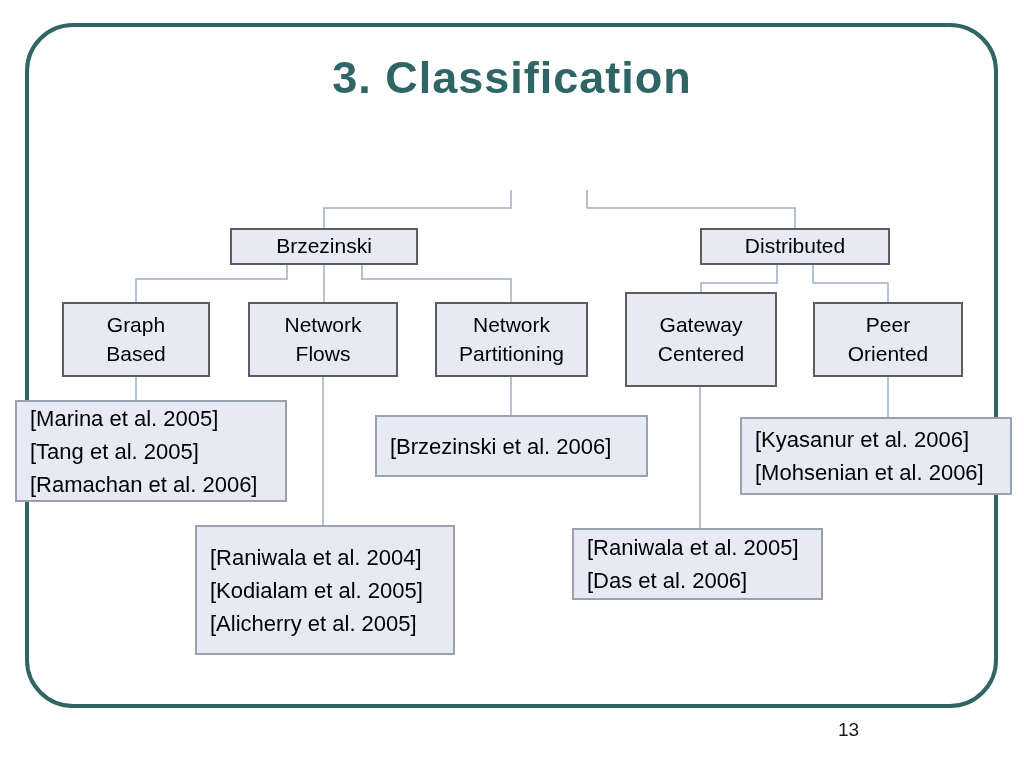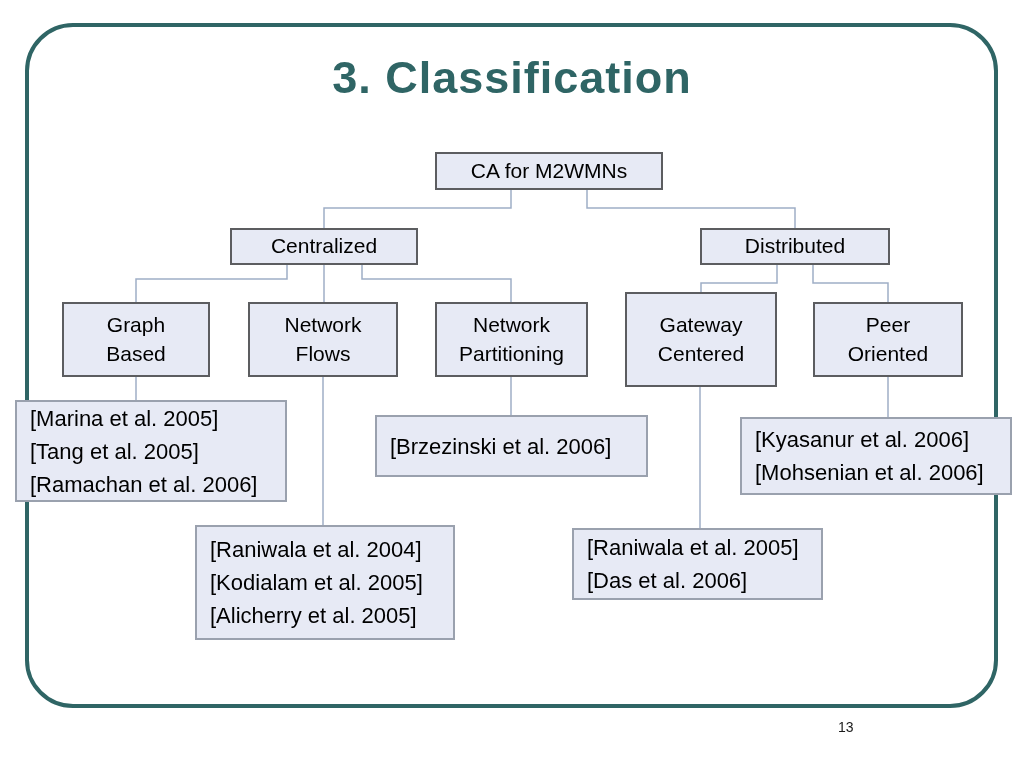--- a/index.html
+++ b/index.html
@@ -69,21 +69,21 @@
     justify-content: flex-start;
     text-align: left;
     padding-left: 13px;
     font-size: 22px;
     line-height: 1.5;
   }
   .page-number {
     position: absolute;
     left: 838px;
     top: 719px;
-    font-size: 14px;
+    font-size: 19px;
     color: #1a1a1a;
   }
 </style>
 </head>
 <body>
 
 <div class="stage">
 
   <div class="slide-frame"></div>
 
@@ -97,23 +97,22 @@
       <polyline points="362,265 362,279 511,279 511,302" stroke="#9FAEC6"></polyline>
       <polyline points="777,265 777,283 701,283 701,302" stroke="#9FAEC6"></polyline>
       <polyline points="813,265 813,283 888,283 888,302" stroke="#9FAEC6"></polyline>
       <polyline points="136,377 136,400" stroke="#9FAEC6"></polyline>
       <polyline points="323,377 323,525" stroke="#9FAEC6"></polyline>
       <polyline points="511,377 511,415" stroke="#9FAEC6"></polyline>
       <polyline points="700,377 700,528" stroke="#9FAEC6"></polyline>
       <polyline points="888,377 888,417" stroke="#9FAEC6"></polyline>
     </svg>
 
-  <div class="box node" style="left:435px; top:152px; width:228px; height:38px">CA for M2WMNs</div>
 
-  <div class="box node" style="left:230px; top:228px; width:188px; height:37px">Centralized</div>
+  <div class="box node" style="left:230px; top:228px; width:188px; height:37px">Brzezinski</div>
 
   <div class="box node" style="left:62px; top:302px; width:148px; height:75px">Graph
 Based</div>
 
   <div class="box node" style="left:700px; top:228px; width:190px; height:37px">Distributed</div>
 
   <div class="box node" style="left:248px; top:302px; width:150px; height:75px">Network
 Flows</div>
 
   <div class="box node" style="left:435px; top:302px; width:153px; height:75px">Network
@@ -127,21 +126,21 @@
 
   <div class="box cite" style="left:15px; top:400px; width:272px; height:102px">[Marina et al. 2005]
 [Tang et al. 2005]
 [Ramachan et al. 2006]</div>
 
   <div class="box cite" style="left:375px; top:415px; width:273px; height:62px">[Brzezinski et al. 2006]</div>
 
   <div class="box cite" style="left:740px; top:417px; width:272px; height:78px">[Kyasanur et al. 2006]
 [Mohsenian et al. 2006]</div>
 
-  <div class="box cite" style="left:195px; top:525px; width:260px; height:115px">[Raniwala et al. 2004]
+  <div class="box cite" style="left:195px; top:525px; width:260px; height:130px">[Raniwala et al. 2004]
 [Kodialam et al. 2005]
 [Alicherry et al. 2005]</div>
 
   <div class="box cite" style="left:572px; top:528px; width:251px; height:72px">[Raniwala et al. 2005]
 [Das et al. 2006]</div>
 
   <div class="page-number">13</div>
 
 </div>
 

